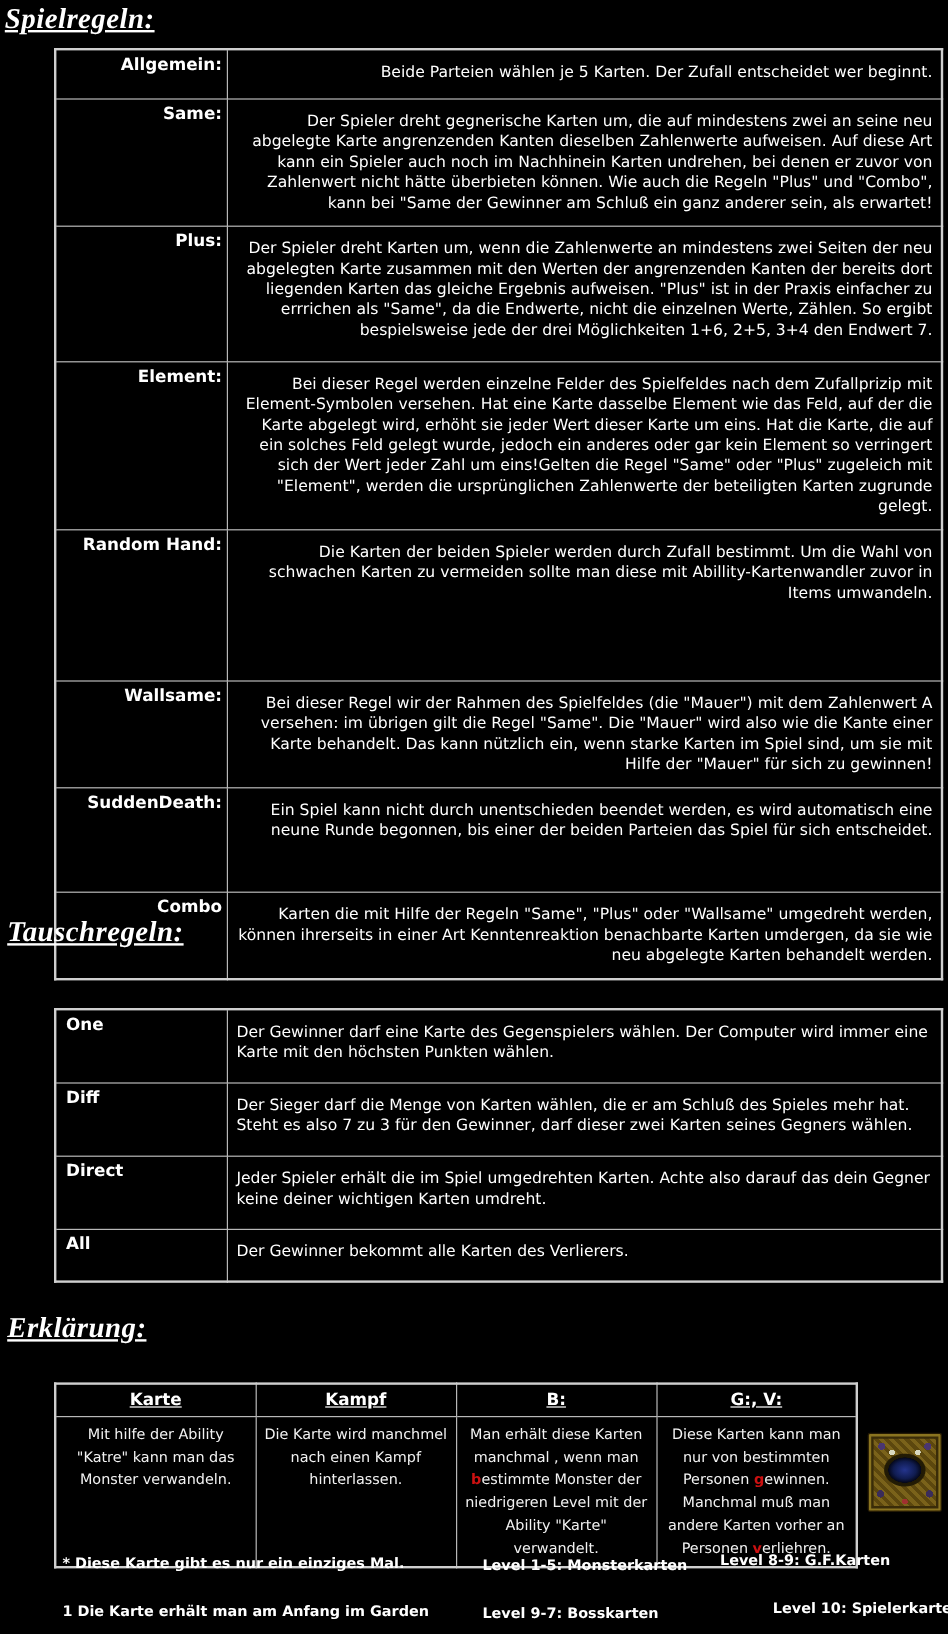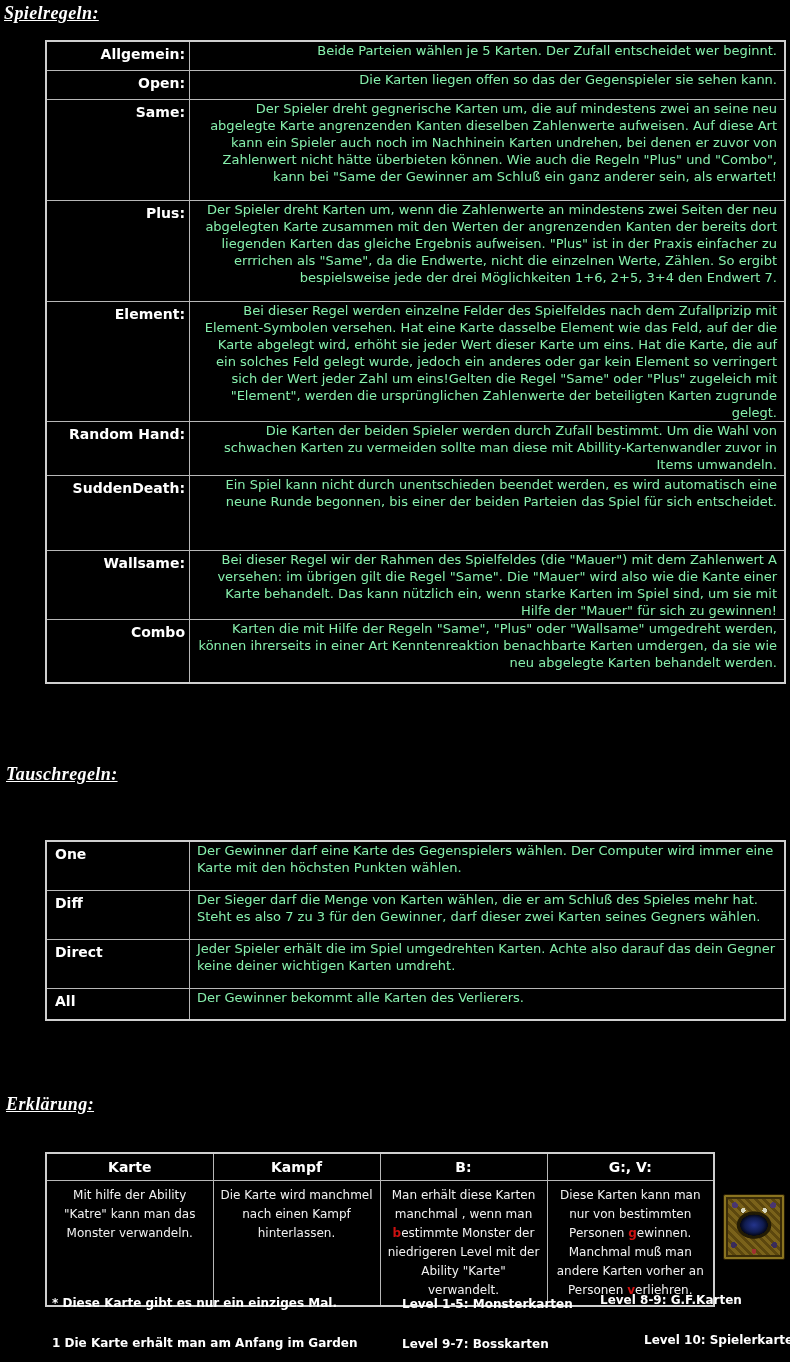--- a/index.html
+++ b/index.html
@@ -6,51 +6,51 @@
   body{
     width:790px;height:1362px;position:relative;overflow:hidden;
     background:#000;color:#fff;
     font-family:"DejaVu Sans",sans-serif;
   }
   .heading{
     position:absolute;
     font-family:"Liberation Serif",serif;
     font-style:italic;font-weight:bold;
     text-decoration:underline;
-    font-size:18px;color:#fff;letter-spacing:.4px;
+    font-size:24px;color:#fff;letter-spacing:.4px;
   }
   #h-spiel{left:4px;top:3px;}
   #h-tausch{left:6px;top:764px;}
   #h-erkl{left:6px;top:1094px;}
 
   table{position:absolute;border-collapse:collapse;background:#000;border:2px solid #cfcfcf;}
   td,th{border:1px solid #b8b8b8;vertical-align:top;}
 
   #t-spiel{left:45px;top:40px;width:741px;text-align:right;}
   #t-tausch{left:45px;top:840px;width:741px;}
   .lbl{width:130px;font-weight:bold;font-size:14px;padding:4px 4px 4px 8px;white-space:nowrap;color:#fff;}
-  .txt{font-size:13px;line-height:17px;padding:0 7px;color:#86efac;}
+  .txt{font-size:13px;line-height:17px;padding:10px 7px;color:#ffffff;}
 
   #t-spiel tr:nth-child(1) td{height:20px}
   #t-spiel tr:nth-child(2) td{height:20px}
   #t-spiel tr:nth-child(3) td{height:92px}
   #t-spiel tr:nth-child(4) td{height:92px}
   #t-spiel tr:nth-child(5) td{height:105px}
   #t-spiel tr:nth-child(6) td{height:45px}
   #t-spiel tr:nth-child(7) td{height:66px}
   #t-spiel tr:nth-child(8) td{height:45px}
   #t-spiel tr:nth-child(9) td{height:54px}
 
   #t-tausch tr:nth-child(1) td{height:40px}
   #t-tausch tr:nth-child(2) td{height:40px}
   #t-tausch tr:nth-child(3) td{height:40px}
   #t-tausch tr:nth-child(4) td{height:22px}
 
   #t-erkl{left:45px;top:1152px;width:670px;table-layout:fixed;}
-  #t-erkl th{font-size:14px;font-weight:bold;text-align:center;padding:4px 2px;height:18px;vertical-align:middle;color:#fff;}
+  #t-erkl th{font-size:14px;font-weight:bold;text-align:center;padding:4px 2px;height:18px;vertical-align:middle;color:#fff;text-decoration:underline;}
   .ecell{font-size:12px;line-height:19px;text-align:center;padding:5px 6px;height:96px;color:#f2f2f2;}
   .red{color:#cc1111;font-weight:bold;}
 
   #card{
     position:absolute;left:723px;top:1194px;width:60px;height:64px;
     border:1px solid #241a04;border-radius:2px;
     background-color:#6b5612;
     background-image:
       radial-gradient(circle 5px at 18% 16%, #4a3670 60%, transparent 61%),
       radial-gradient(circle 5px at 82% 16%, #4a3670 60%, transparent 61%),
@@ -78,46 +78,42 @@
 
 <div id="h-spiel" class="heading">Spielregeln:</div>
 
 <table id="t-spiel">
   <tbody>
     <tr>
       <td class="lbl">Allgemein:</td>
       <td class="txt">Beide Parteien wählen je 5 Karten. Der Zufall entscheidet wer beginnt.</td>
     </tr>
     <tr>
-      <td class="lbl">Open:</td>
-      <td class="txt">Die Karten liegen offen so das der Gegenspieler sie sehen kann.</td>
-    </tr>
-    <tr>
       <td class="lbl">Same:</td>
       <td class="txt">Der Spieler dreht gegnerische Karten um, die auf mindestens zwei an seine neu abgelegte Karte angrenzenden Kanten dieselben Zahlenwerte aufweisen. Auf diese Art kann ein Spieler auch noch im Nachhinein Karten undrehen, bei denen er zuvor von Zahlenwert nicht hätte überbieten können. Wie auch die Regeln "Plus" und "Combo", kann bei "Same der Gewinner am Schluß ein ganz anderer sein, als erwartet!</td>
     </tr>
     <tr>
       <td class="lbl">Plus:</td>
       <td class="txt">Der Spieler dreht Karten um, wenn die Zahlenwerte an mindestens zwei Seiten der neu abgelegten Karte zusammen mit den Werten der angrenzenden Kanten der bereits dort liegenden Karten das gleiche Ergebnis aufweisen. "Plus" ist in der Praxis einfacher zu errrichen als "Same", da die Endwerte, nicht die einzelnen Werte, Zählen. So ergibt bespielsweise jede der drei Möglichkeiten 1+6, 2+5, 3+4 den Endwert 7.</td>
     </tr>
     <tr>
       <td class="lbl">Element:</td>
       <td class="txt">Bei dieser Regel werden einzelne Felder des Spielfeldes nach dem Zufallprizip mit Element-Symbolen versehen. Hat eine Karte dasselbe Element wie das Feld, auf der die Karte abgelegt wird, erhöht sie jeder Wert dieser Karte um eins. Hat die Karte, die auf ein solches Feld gelegt wurde, jedoch ein anderes oder gar kein Element so verringert sich der Wert jeder Zahl um eins!Gelten die Regel "Same" oder "Plus" zugeleich mit "Element", werden die ursprünglichen Zahlenwerte der beteiligten Karten zugrunde gelegt.</td>
     </tr>
     <tr>
       <td class="lbl">Random Hand:</td>
       <td class="txt">Die Karten der beiden Spieler werden durch Zufall bestimmt. Um die Wahl von schwachen Karten zu vermeiden sollte man diese mit Abillity-Kartenwandler zuvor in Items umwandeln.</td>
     </tr>
     <tr>
+      <td class="lbl">Wallsame:</td>
+      <td class="txt">Bei dieser Regel wir der Rahmen des Spielfeldes (die "Mauer") mit dem Zahlenwert A versehen: im übrigen gilt die Regel "Same". Die "Mauer" wird also wie die Kante einer Karte behandelt. Das kann nützlich ein, wenn starke Karten im Spiel sind, um sie mit Hilfe der "Mauer" für sich zu gewinnen!</td>
+    </tr>
+    <tr>
       <td class="lbl">SuddenDeath:</td>
       <td class="txt">Ein Spiel kann nicht durch unentschieden beendet werden, es wird automatisch eine neune Runde begonnen, bis einer der beiden Parteien das Spiel für sich entscheidet.</td>
-    </tr>
-    <tr>
-      <td class="lbl">Wallsame:</td>
-      <td class="txt">Bei dieser Regel wir der Rahmen des Spielfeldes (die "Mauer") mit dem Zahlenwert A versehen: im übrigen gilt die Regel "Same". Die "Mauer" wird also wie die Kante einer Karte behandelt. Das kann nützlich ein, wenn starke Karten im Spiel sind, um sie mit Hilfe der "Mauer" für sich zu gewinnen!</td>
     </tr>
     <tr>
       <td class="lbl">Combo</td>
       <td class="txt">Karten die mit Hilfe der Regeln "Same", "Plus" oder "Wallsame" umgedreht werden, können ihrerseits in einer Art Kenntenreaktion benachbarte Karten umdergen, da sie wie neu abgelegte Karten behandelt werden.</td>
     </tr>
   </tbody>
 </table>
 
 <div id="h-tausch" class="heading">Tauschregeln:</div>
 

